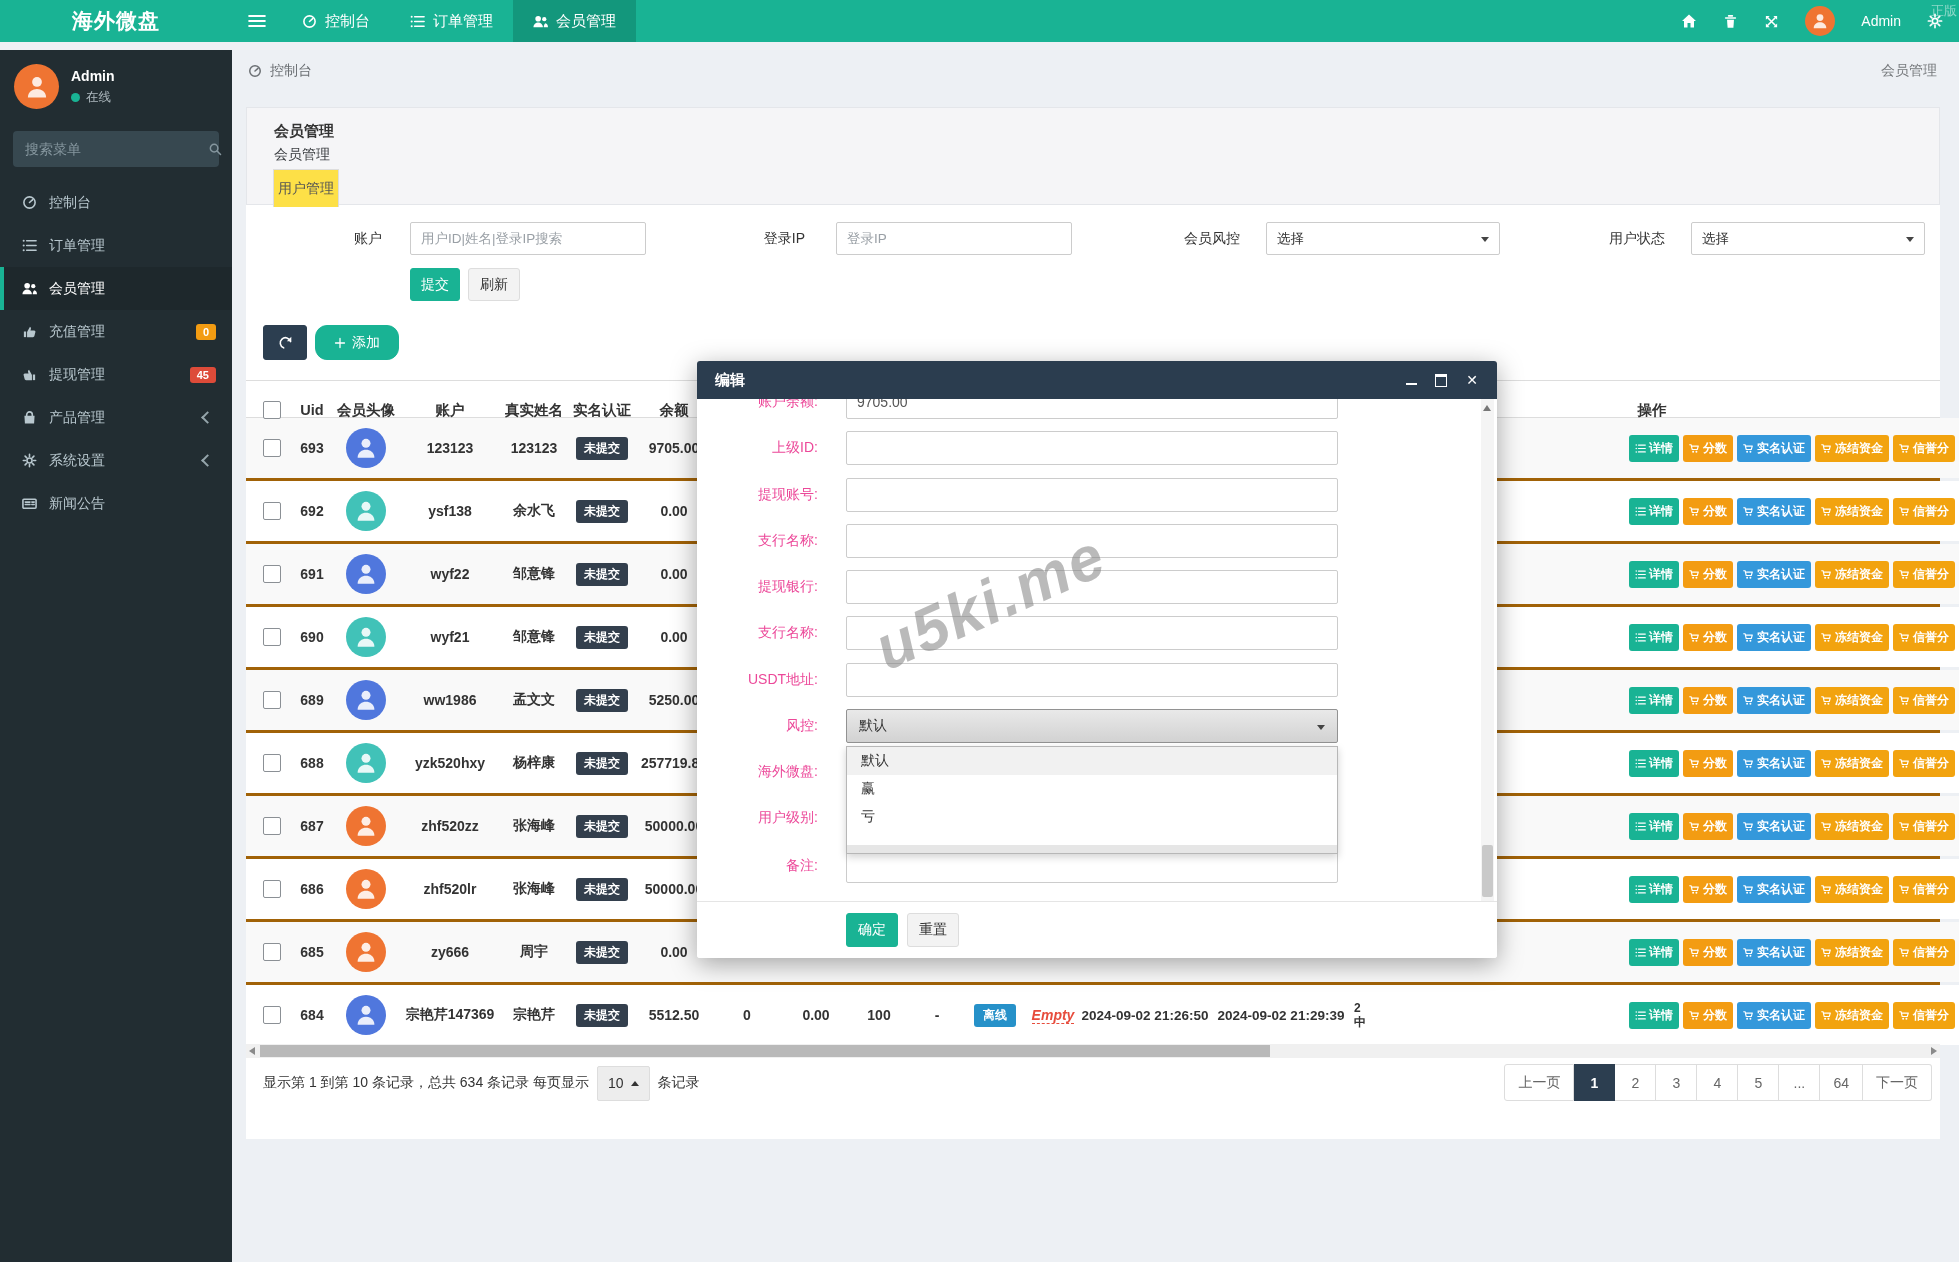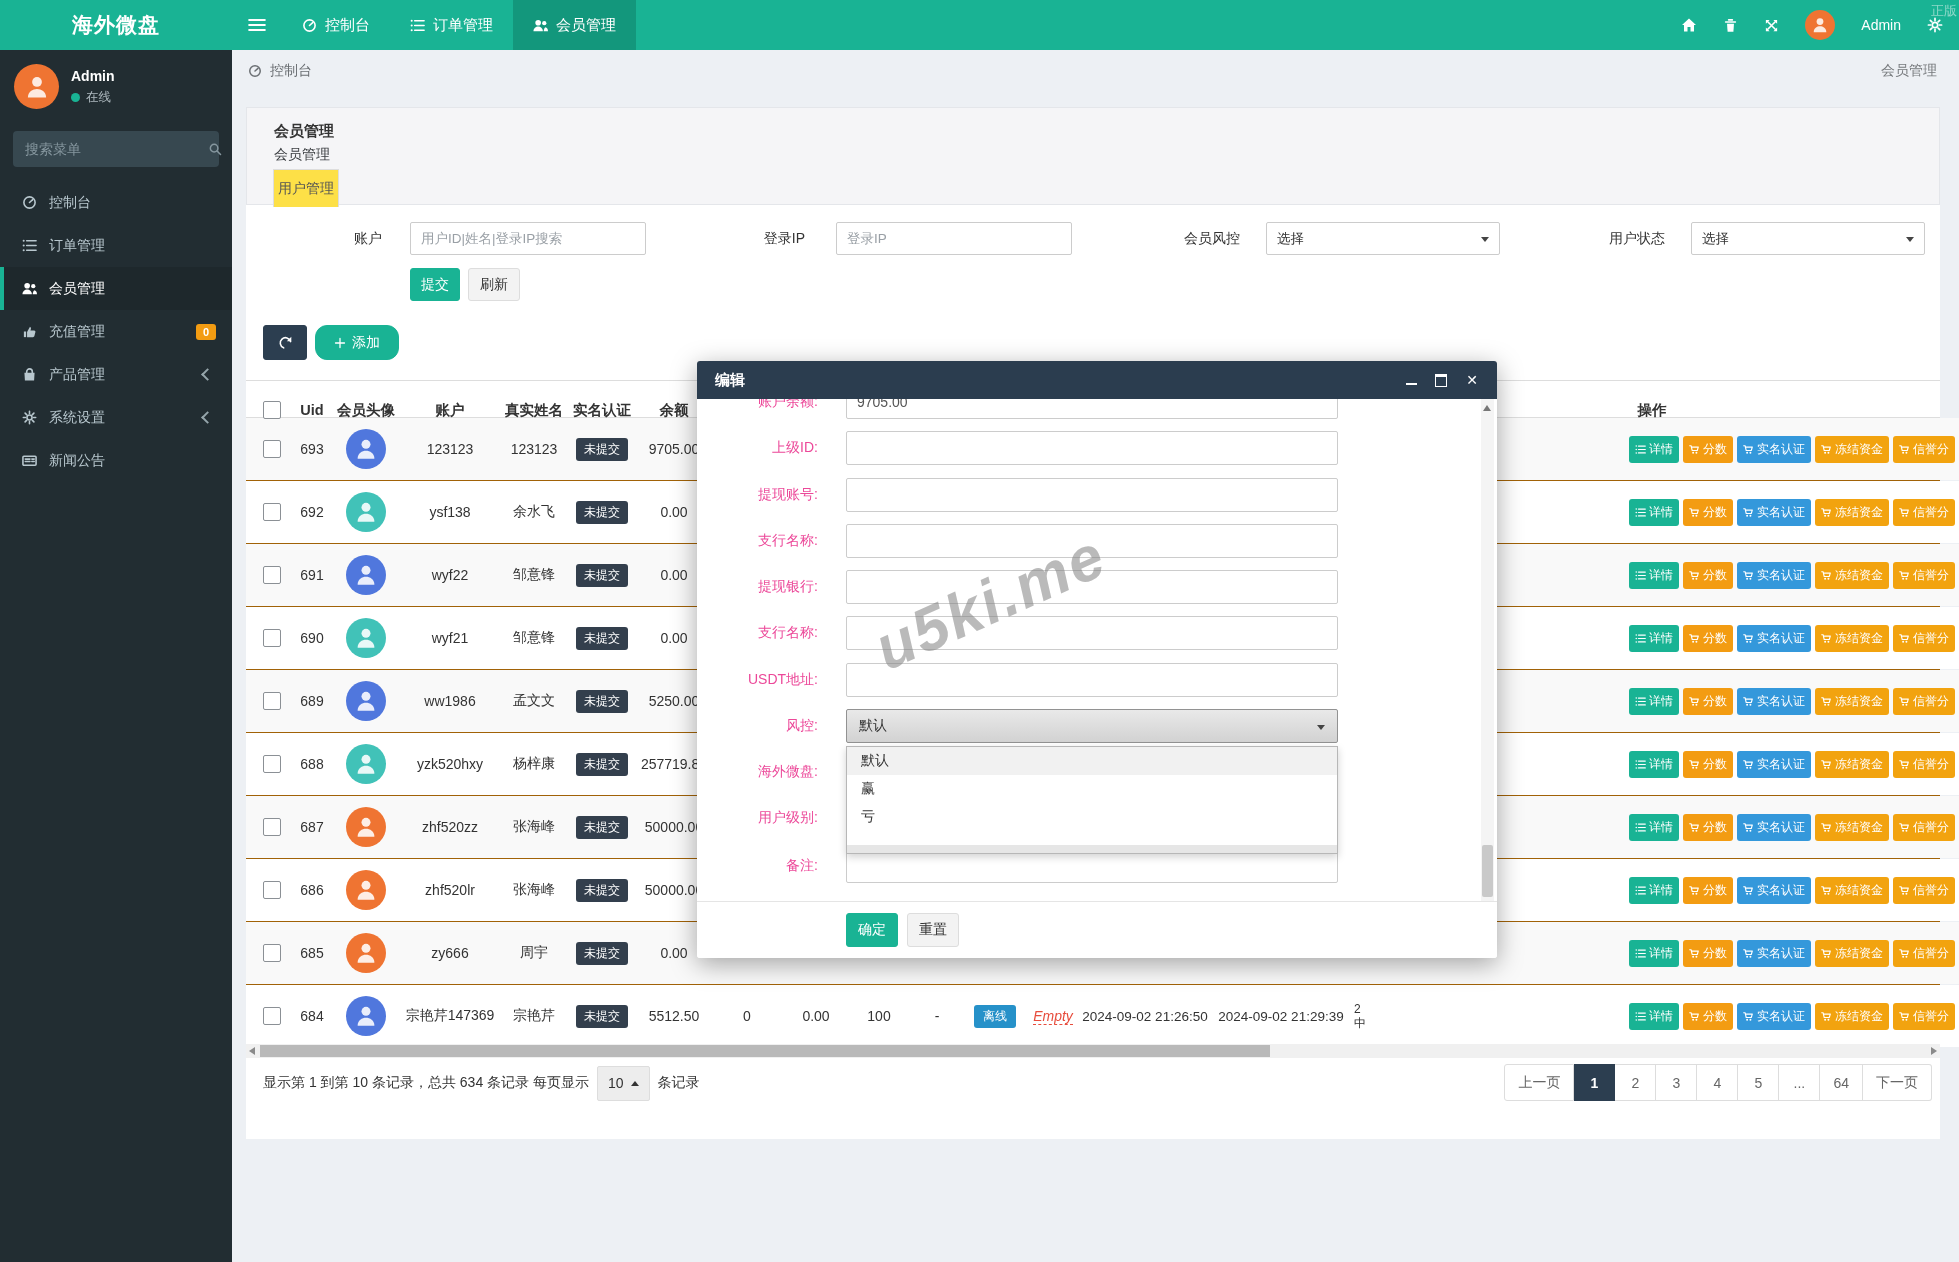--- a/index.html
+++ b/index.html
@@ -1,19 +1,19 @@
 <!DOCTYPE html>
 <html><head>
 <meta charset="utf-8">
 <style>
   html,body{margin:0;padding:0;background:#dde1e6;}
   .stage{position:relative;width:1959px;height:1262px;overflow:hidden;background:#edf0f4;
          font-family:"Liberation Sans","DejaVu Sans",sans-serif;font-size:14px;color:#333;}
   
-  .navbar{position:absolute;left:0;top:0;width:1959px;height:50px;background:#19b394;z-index:30;display:flex;align-items:stretch;}
+  .navbar{position:absolute;left:0;top:0;width:1959px;height:42px;background:#19b394;z-index:30;display:flex;align-items:stretch;}
   .brand{width:232px;display:flex;align-items:center;justify-content:center;color:#fff;font-size:21px;font-weight:bold;letter-spacing:1px;}
   .nav-left{display:flex;align-items:stretch;}
   .nav-burger{display:flex;align-items:center;padding:0 16px;cursor:pointer;}
   .nav-item{display:flex;align-items:center;gap:8px;padding:0 20px;color:#fff;font-size:15px;cursor:pointer;}
   .nav-item.active{background:#13977c;}
   .nav-right{margin-left:auto;display:flex;align-items:center;gap:26px;padding-right:16px;}
   .nav-ico{display:flex;align-items:center;cursor:pointer;}
   .nav-avatar{width:30px;height:30px;border-radius:50%;background:#ef7432;display:flex;align-items:center;justify-content:center;overflow:hidden;}
   .nav-user{color:#fff;font-size:14px;}
   .corner-mark{position:absolute;right:2px;top:2px;color:rgba(235,245,242,.55);font-size:13px;z-index:31;}
@@ -47,21 +47,21 @@
   .finput::placeholder{color:#9aa0a6;}
   .fselect{position:absolute;height:33px;border:1px solid #ccc;border-radius:2px;box-sizing:border-box;background:#fff;display:flex;align-items:center;padding:0 10px;color:#333;font-size:13.5px;cursor:pointer;}
   .caret{position:absolute;right:10px;top:14px;width:0;height:0;border-left:4.5px solid transparent;border-right:4.5px solid transparent;border-top:5.5px solid #444;}
   .btn{display:flex;align-items:center;justify-content:center;border-radius:3px;font-size:14px;cursor:pointer;box-sizing:border-box;}
   .btn-teal{background:#19b394;color:#fff;border:1px solid #19b394;}
   .btn-light{background:#f3f3f3;color:#333;border:1px solid #ddd;}
   .btn-dark{background:#2c3e50;color:#fff;border:1px solid #2c3e50;}
   
   .thead{position:absolute;left:246px;top:380px;width:1694px;height:38px;background:#fff;border-top:1px solid #ddd;border-bottom:1px solid #ddd;box-sizing:border-box;font-weight:bold;font-size:14.5px;z-index:2;}
   .hcell{position:absolute;top:10px;height:38px;display:flex;align-items:center;justify-content:center;}
-  .trow{position:absolute;width:1694px;height:63px;background:#fff;border-bottom:1px solid #a16207;box-sizing:border-box;z-index:1;}
+  .trow{position:absolute;width:1694px;height:63px;background:#fff;border-bottom:3px solid #a16207;box-sizing:border-box;z-index:1;font-weight:bold;}
   .trow.striped{background:#f9f9f9;}
   .cell{position:absolute;top:0;height:100%;display:flex;align-items:center;justify-content:center;font-size:14px;color:#333;}
   .cb{width:16px;height:16px;border:1px solid #8b9095;border-radius:2px;background:#fff;cursor:pointer;}
   .avatar{width:40px;height:40px;border-radius:50%;display:flex;align-items:center;justify-content:center;overflow:hidden;}
   .av-blue{background:#5077dd;} .av-teal{background:#41c2b8;} .av-orange{background:#ef7432;}
   .badge-dark{background:#333f4d;color:#fff;font-size:12px;padding:3px 8px;border-radius:3px;white-space:nowrap;}
   .badge-blue{background:#2691c9;color:#fff;font-size:12px;padding:3px 9px;border-radius:3px;}
   .empty-link{color:#e74c3c;font-style:italic;border-bottom:1px dashed #e74c3c;cursor:pointer;font-size:14px;}
   .datecell{font-size:13.5px;}
   .ops{position:absolute;left:1378px;top:0;width:560px;height:100%;display:flex;align-items:center;gap:4px;padding-left:5px;box-sizing:border-box;background:inherit;}
@@ -264,20 +264,32 @@
             <path d="M2 8h2.4v6H2z" fill="#b8c7ce"></path>
             <path d="M5.4 14V8.5L8.5 3c.9.4 1.3 1.4 1 2.3L9 7h4c.8 0 1.5.8 1.3 1.6l-1.1 4.3c-.2.6-.8 1.1-1.5 1.1z" fill="#b8c7ce"></path>
           </svg>
         </span>
       <span>充值管理</span>
       <span class="sb-badge bg-or">0</span>
     </div>
     <div class="sb-item">
       <span style="display: inline-flex; align-items: center;">
           <svg width="15" height="15" viewBox="0 0 16 16" fill="none">
+            <g transform="translate(16,0) scale(-1,1)">
+              <path d="M2 8h2.4v6H2z" fill="#b8c7ce"></path>
+              <path d="M5.4 14V8.5L8.5 3c.9.4 1.3 1.4 1 2.3L9 7h4c.8 0 1.5.8 1.3 1.6l-1.1 4.3c-.2.6-.8 1.1-1.5 1.1z" fill="#b8c7ce"></path>
+            </g>
+          </svg>
+        </span>
+      <span>提现管理</span>
+      <span class="sb-badge bg-rd">45</span>
+    </div>
+    <div class="sb-item">
+      <span style="display: inline-flex; align-items: center;">
+          <svg width="15" height="15" viewBox="0 0 16 16" fill="none">
             <path d="M5 6.5V5a3 3 0 016 0v1.5" stroke="#b8c7ce" stroke-width="1.7" stroke-linecap="round" stroke-linejoin="round" fill="none"></path>
             <path d="M2.6 6h10.8l-.5 8.5H3.1z" fill="#b8c7ce"></path>
           </svg>
         </span>
       <span>产品管理</span>
       <span class="chev"></span>
     </div>
     <div class="sb-item">
       <span style="display: inline-flex; align-items: center;">
           <svg width="15" height="15" viewBox="0 0 16 16" fill="none">

